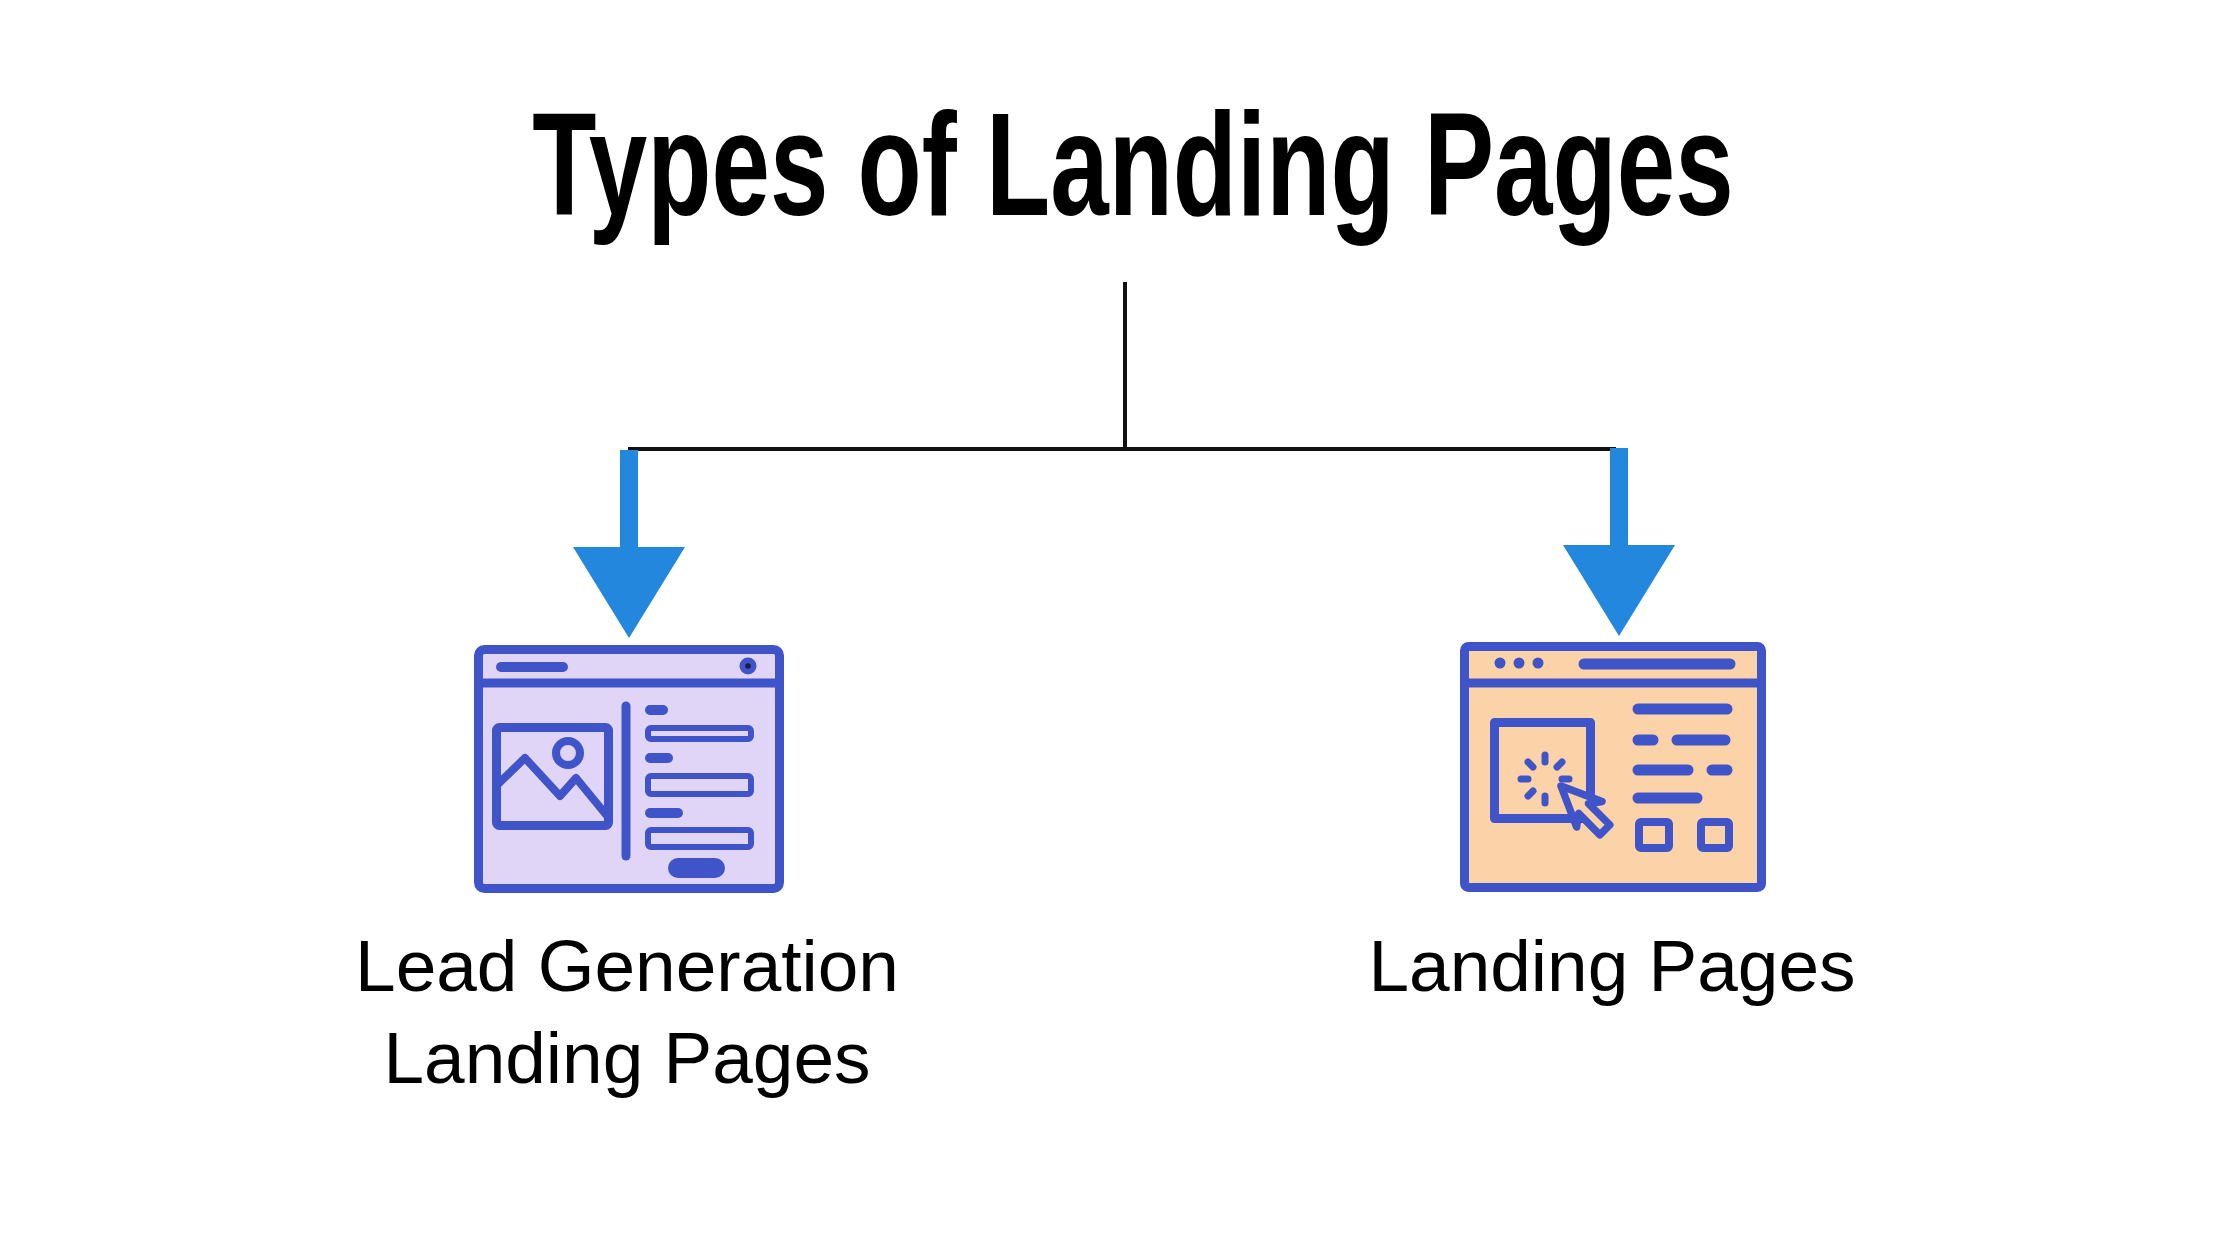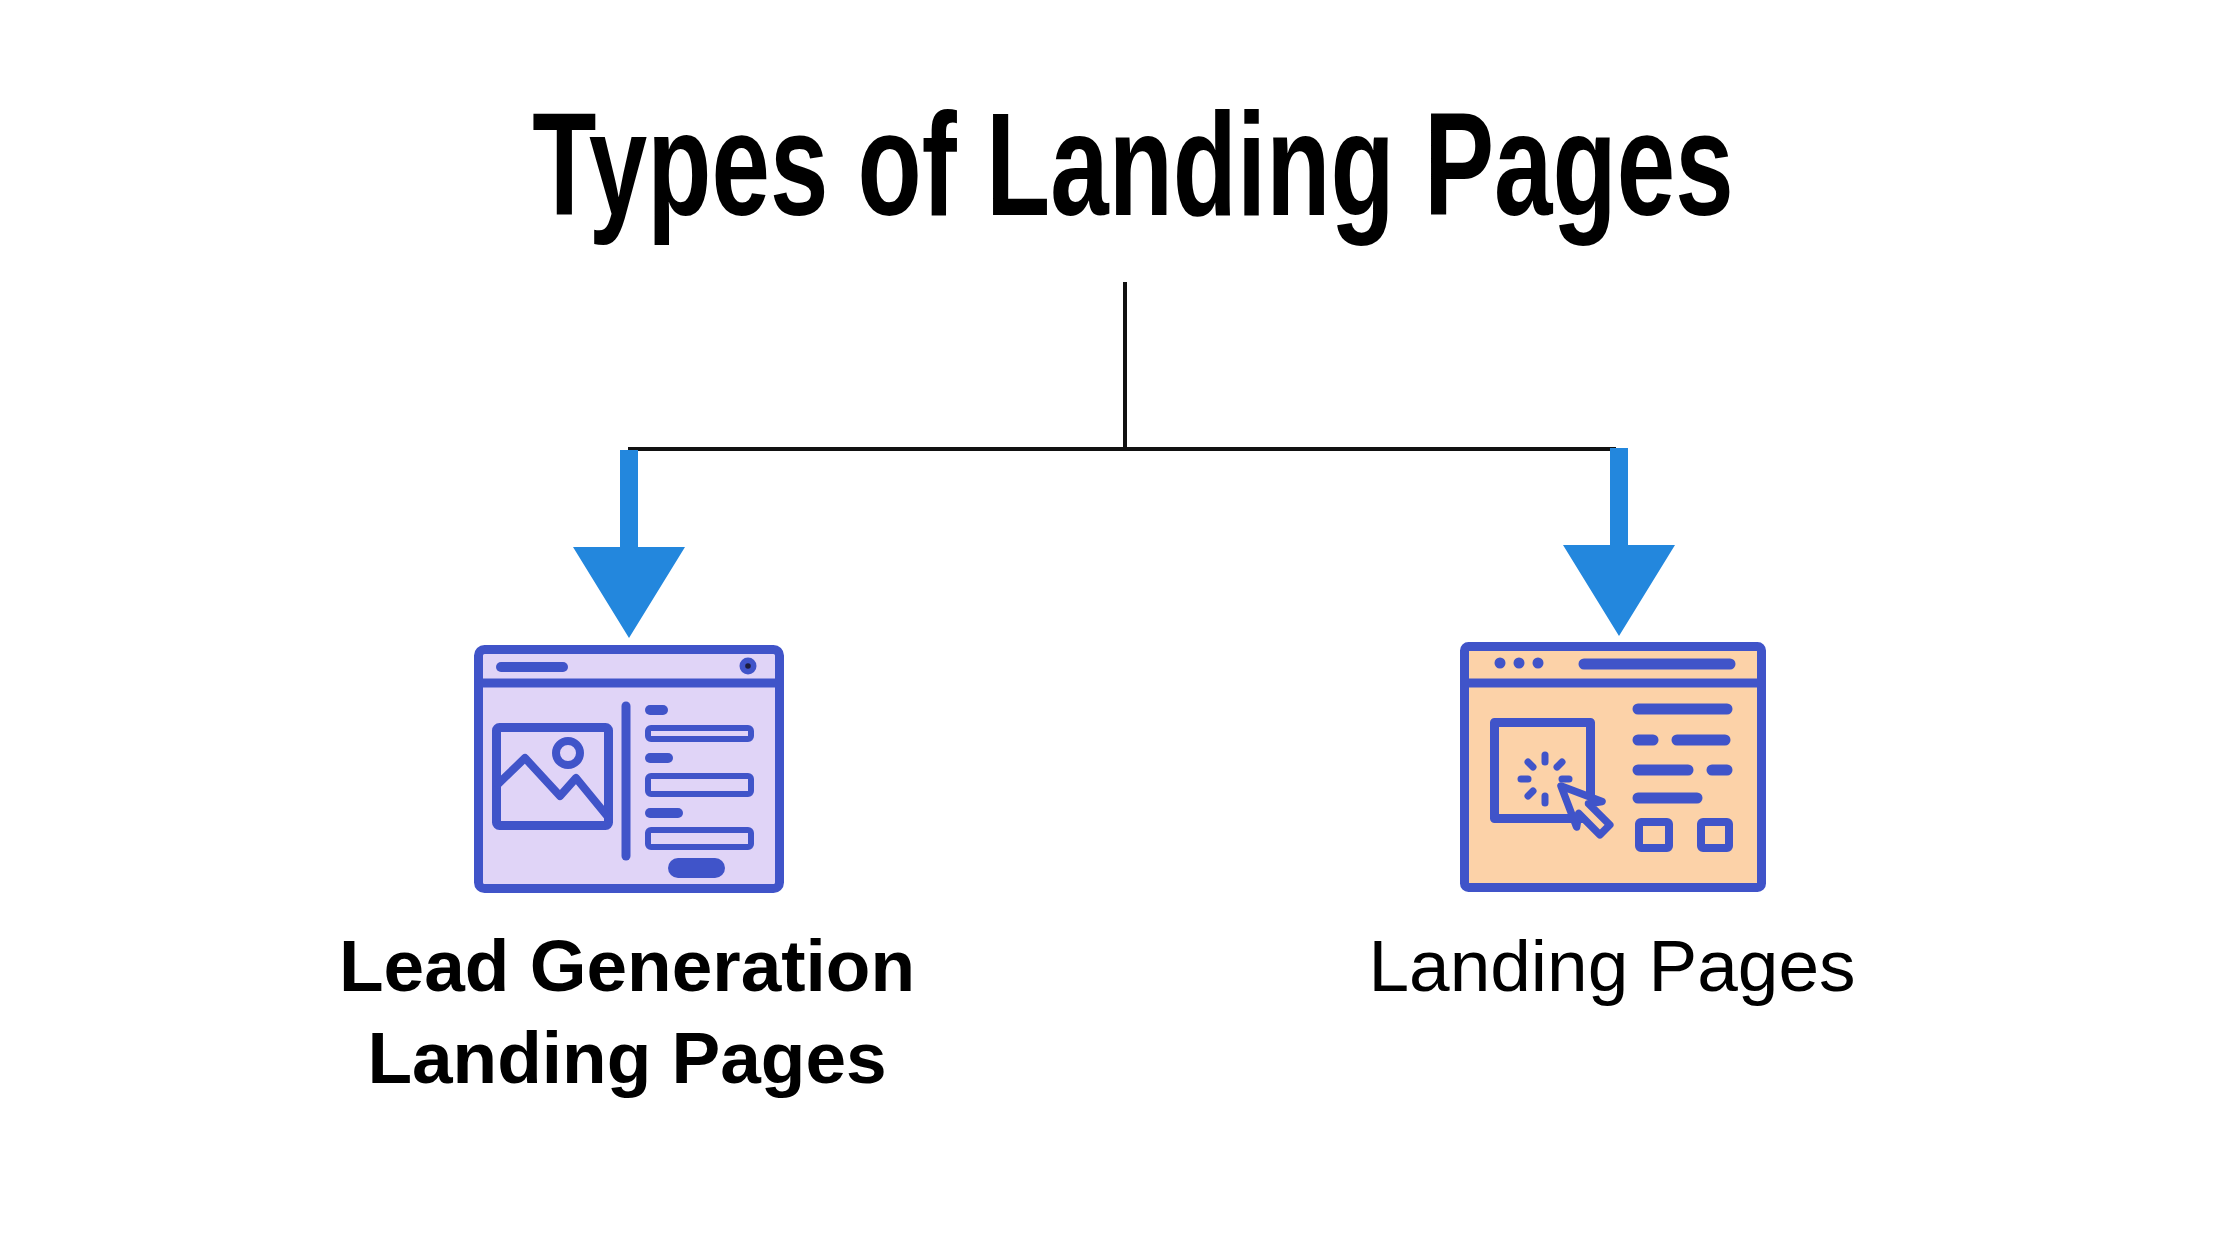--- a/index.html
+++ b/index.html
@@ -73,21 +73,21 @@
     position:absolute;
     top:920px;
     transform:translateX(-50%);
     text-align:center;
     font-size:73px;
     line-height:92px;
     font-weight:400;
     color:var(--text);
     white-space:nowrap;
   }
-  .branch-label.left{left:627px;font-weight:bold;}
+  .branch-label.left{left:627px;}
   .branch-label.right{left:1612px;}
 </style>
 </head>
 <body>
 
 <div class="canvas">
 
   <h1 class="title">Types of Landing Pages</h1>
 
   <div class="v-line"></div>

